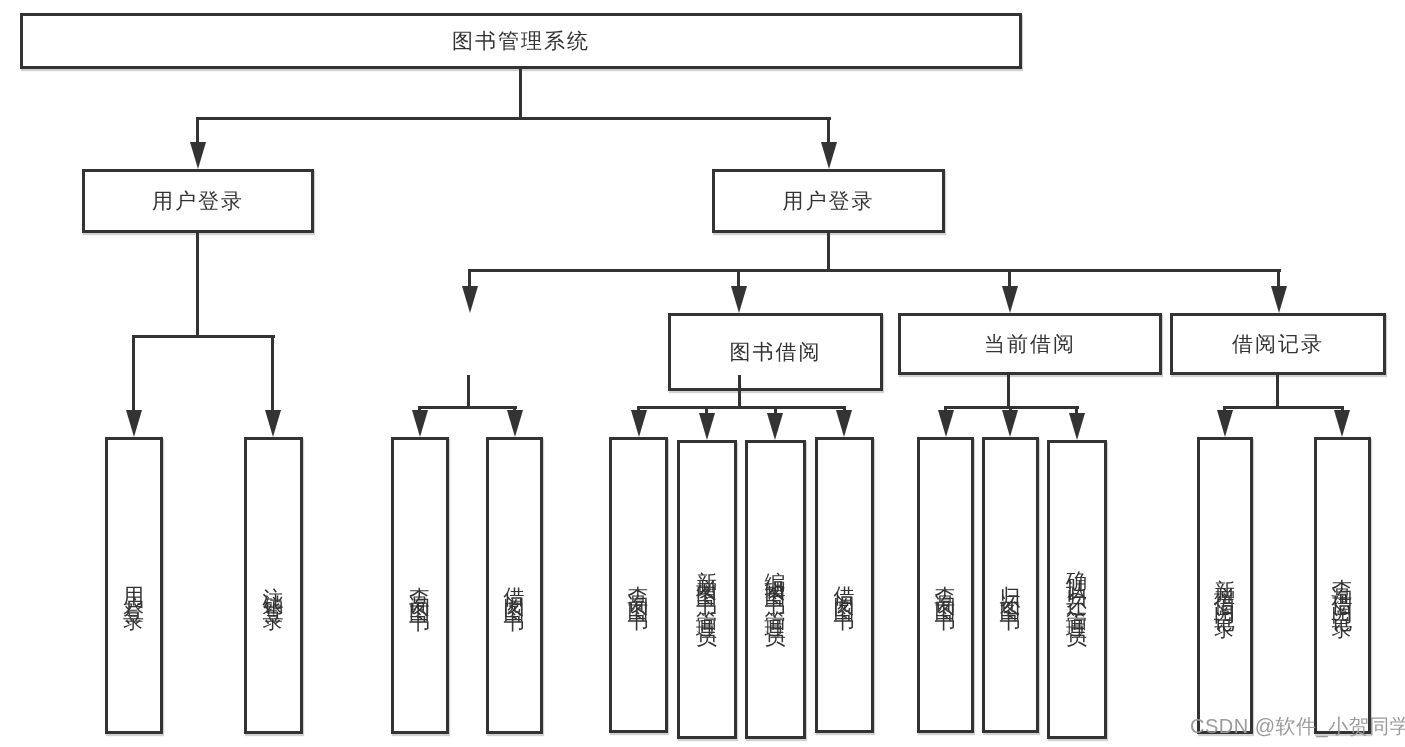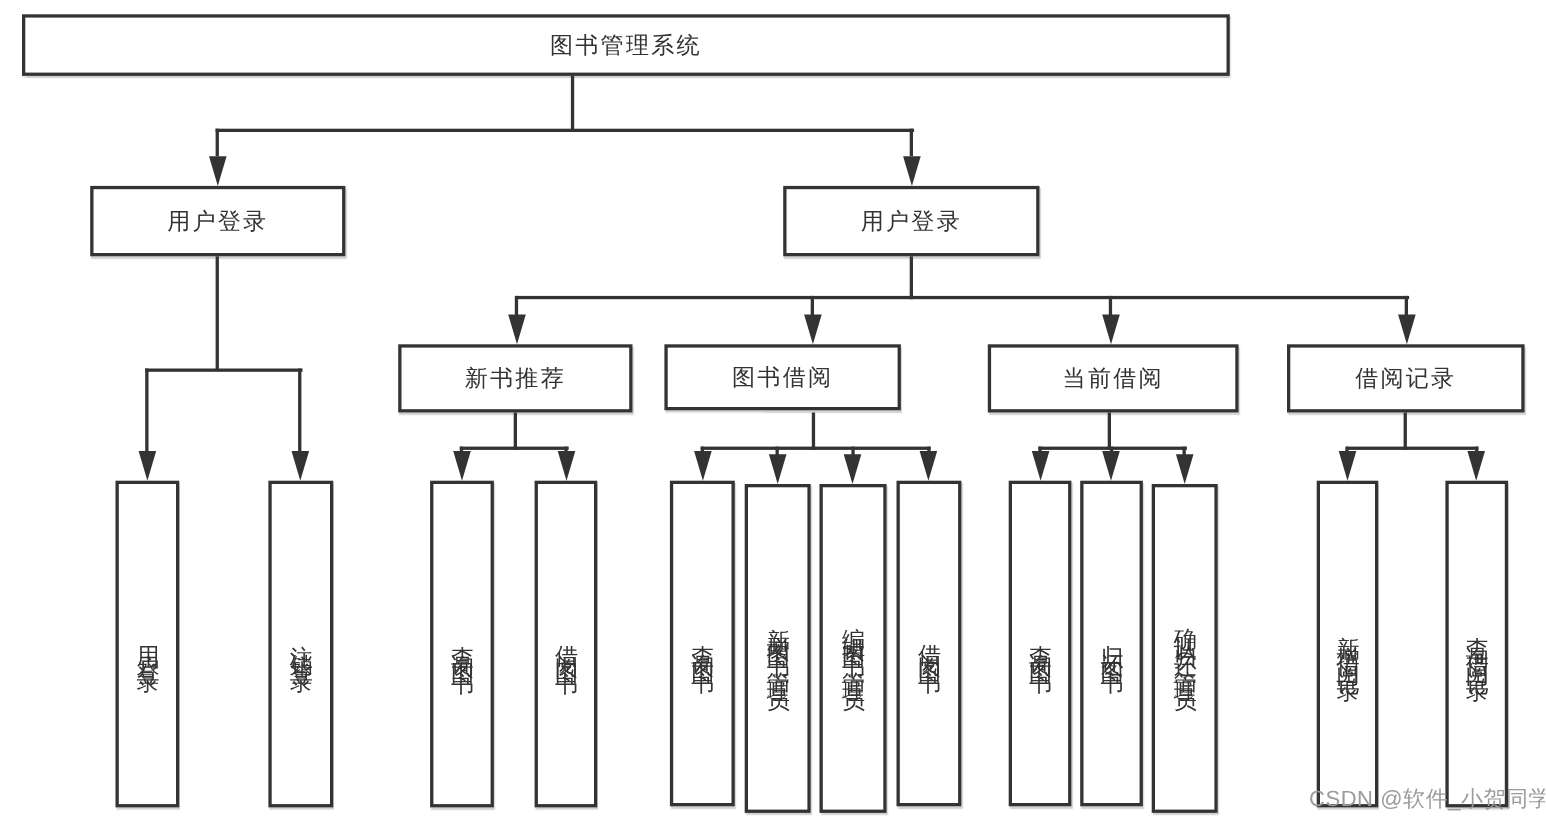--- a/index.html
+++ b/index.html
@@ -22,28 +22,27 @@
   .watermark{
     position:absolute;left:1190px;top:713px;font-size:20px;color:#9b9b9b;
     z-index:5;white-space:nowrap;letter-spacing:0.5px;pointer-events:none;
   }
 </style>
 </head>
 <body>
 
 <div class="canvas">
 
-  <div class="box hbox" style="left:20px;top:13px;width:1098px;height:56px">图书管理系统</div>
+  <div class="box hbox" style="left:20px;top:13px;width:1002px;height:56px">图书管理系统</div>
 
   <div class="box hbox" style="left:82px;top:169px;width:232px;height:64px">用户登录</div>
   <div class="box hbox" style="left:712px;top:169px;width:233px;height:64px">用户登录</div>
 
-  <div class="box hbox" style="left:362px;top:313px;width:213px;height:62px">新书推荐</div>
-  <div class="box hbox" style="left:604px;top:313px;width:215px;height:60px">图书借阅</div>
-  <div class="box hbox" style="left:898px;top:313px;width:228px;height:62px">当前借阅</div>
+  <div class="box hbox" style="left:668px;top:313px;width:215px;height:78px">图书借阅</div>
+  <div class="box hbox" style="left:898px;top:313px;width:264px;height:62px">当前借阅</div>
   <div class="box hbox" style="left:1170px;top:313px;width:216px;height:62px">借阅记录</div>
 
   <div class="box vbox" style="left:105px;top:437px;width:58px;height:297px">用户登录</div>
   <div class="box vbox" style="left:244px;top:437px;width:59px;height:297px">注销登录</div>
 
   <div class="box vbox" style="left:391px;top:437px;width:58px;height:297px">查询图书</div>
   <div class="box vbox" style="left:486px;top:437px;width:57px;height:297px">借阅图书</div>
 
   <div class="box vbox" style="left:609px;top:437px;width:59px;height:296px">查询图书</div>
   <div class="box vbox" style="left:677px;top:440px;width:60px;height:299px">新增图书（管理员）</div>

